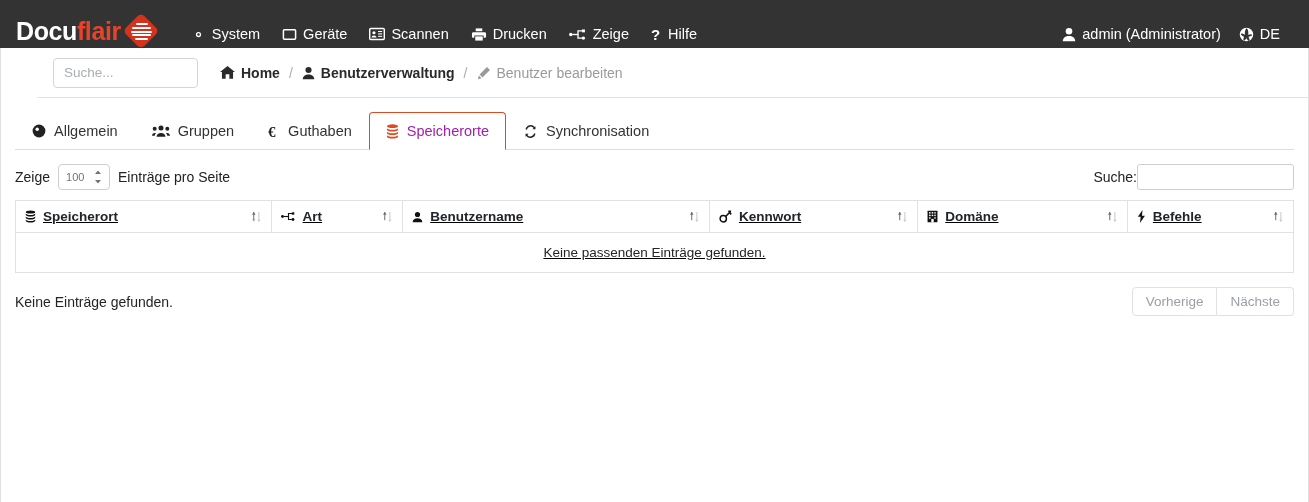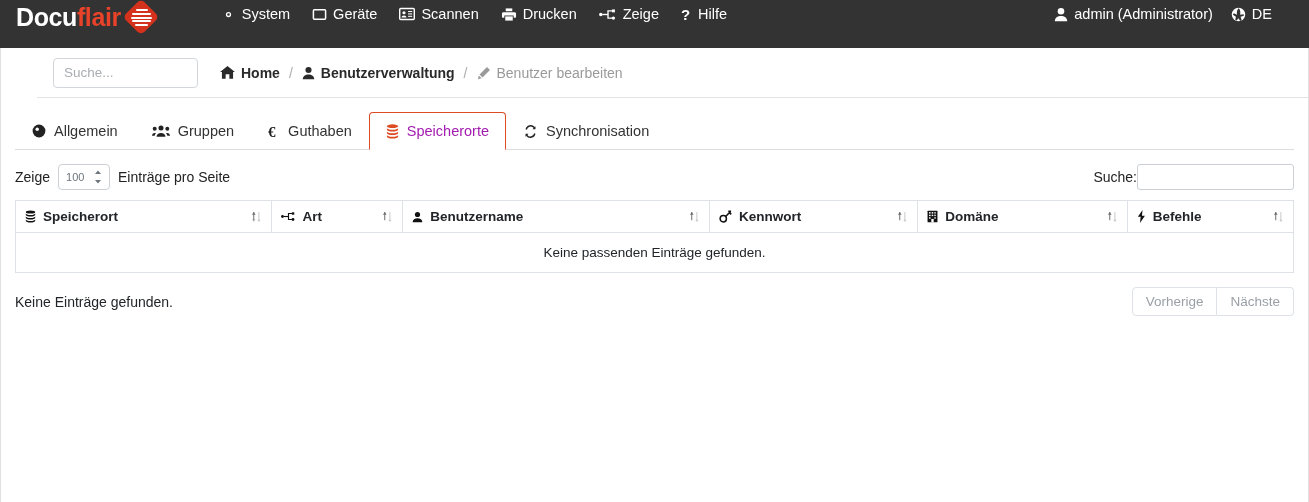--- a/index.html
+++ b/index.html
@@ -9,24 +9,23 @@
     background: #ffffff;
     font-family: "Liberation Sans", sans-serif;
     overflow: hidden;
   }
 
   
   .navbar {
     height: 48px;
     background: #333333;
     display: flex;
-    align-items: flex-start;
-    padding: 0 28px 0 16px;
+    align-items: flex-end;
+    padding: 0 20px 0 16px;
     color: #ffffff;
-    gap: 30px;
   }
   .brand {
     display: flex;
     align-items: center;
     margin-right: 22px;
     text-decoration: none;
   }
   .brand-text {
     font-size: 25px;
     font-weight: bold;
@@ -193,20 +192,21 @@
     outline: none;
     font-family: "Liberation Sans", sans-serif;
   }
 
   
   table.dt {
     width: 100%;
     border-collapse: collapse;
     border: 1px solid #dee2e6;
     table-layout: fixed;
+    text-decoration: underline;
   }
   table.dt thead th {
     border: 1px solid #dee2e6;
     border-top: none;
     font-size: 13.5px;
     font-weight: bold;
     color: #212529;
     text-align: left;
     padding: 8px 10px 8px 9px;
     background: #ffffff;

